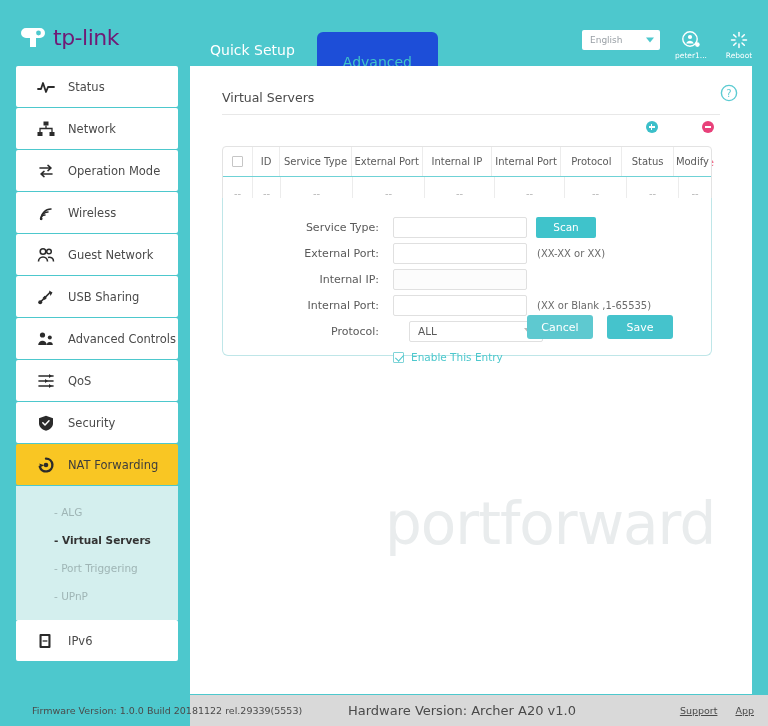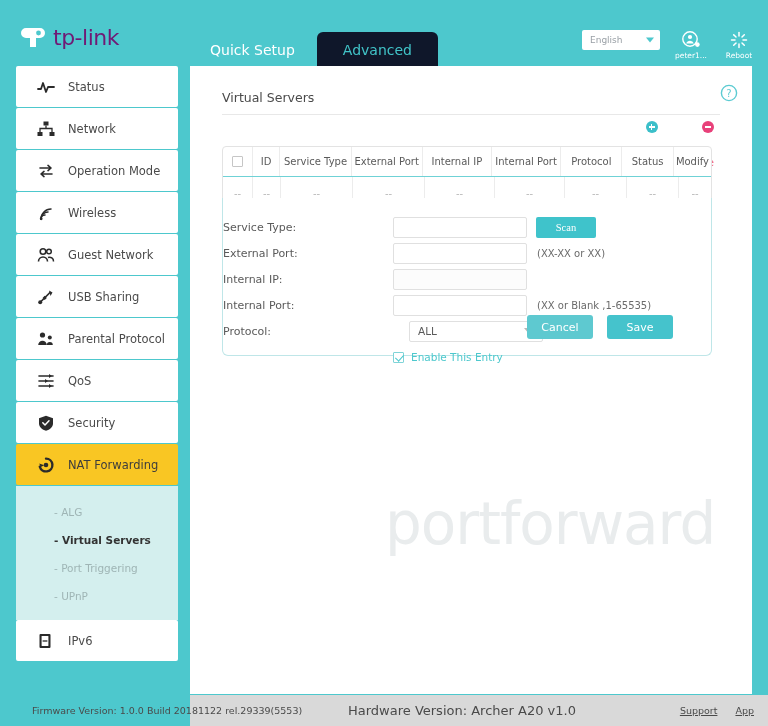--- a/index.html
+++ b/index.html
@@ -33,23 +33,23 @@
     color: #701a75; font-size: 22px; letter-spacing: -0.5px;
     font-family: "DejaVu Sans", sans-serif;
   }
 
   .tabs { position: absolute; left: 188px; top: 32px; display: flex; align-items: flex-end; height: 36px; }
   .tab {
     font-size: 14px; color: #ffffff; padding: 0 22px;
     line-height: 36px; cursor: pointer; white-space: nowrap;
   }
   .tab.active {
-    background: #0f172a; color: #41c4c8;
+    background: #1d4ed8; color: #41c4c8;
     border-radius: 6px 6px 0 0; height: 36px;
-    padding: 0 26px;
+    padding: 12px 26px;
   }
 
   .hdr-right { position: absolute; right: 12px; top: 30px; display: flex; align-items: flex-start; gap: 14px; }
   .lang-select {
     width: 78px; height: 20px; background: #ffffff;
     border-radius: 2px; position: relative;
     display: flex; align-items: center; padding: 0 8px;
   }
   .lang-select span { font-size: 9px; color: #9aa0a6; }
   .lang-caret {
@@ -148,33 +148,33 @@
   .formpanel {
     position: absolute; left: 32px; top: 132px;
     width: 490px; height: 158px;
     background: #ffffff;
     border: 1px solid #bfe6e8;
     border-top: none;
     border-radius: 0 0 6px 6px;
   }
   .frow { display: flex; align-items: center; height: 26px; margin-bottom: 0; }
   .flabel {
-    width: 170px; text-align: left; padding-right: 14px;
+    width: 170px; text-align: right; padding-right: 14px;
     font-size: 11px; color: #5a5a5a;
   }
   .finput {
     width: 134px; height: 21px; border: 1px solid #e0e0e0;
     background: #fff; border-radius: 2px;
   }
   .finput.grey { background: #fcfcfc; }
   .fhint { font-size: 10px; color: #6a6a6a; margin-left: 10px; white-space: nowrap; }
   .scanbtn {
     width: 60px; height: 21px; background: #3fc3cb; color: #fff;
     font-size: 10.5px; display: flex; align-items: center; justify-content: center;
-    border-radius: 2px; margin-left: 9px; cursor: pointer; font-family: Liberation Serif, serif;
+    border-radius: 2px; margin-left: 9px; cursor: pointer;
   }
   .fselect {
     width: 134px; height: 21px; border: 1px solid #e0e0e0; background: #fff;
     border-radius: 2px; display: flex; align-items: center;
     padding: 0 8px; position: relative; cursor: pointer; margin-left: 16px;
   }
   .fselect span { font-size: 10.5px; color: #5a5a5a; }
   .sel-caret {
     position: absolute; right: 8px; top: 50%; transform: translateY(-50%);
     width: 0; height: 0; border-left: 5px solid transparent;
@@ -358,21 +358,21 @@
 
     <div class="nav-item">
       <span class="ico">
         <svg width="18" height="16" viewBox="0 0 18 16">
           <circle cx="5.5" cy="4" r="2.6" fill="#2b2b2b"></circle>
           <path d="M1.2 14 a4.3 4.3 0 0 1 8.6 0 z" fill="#2b2b2b"></path>
           <circle cx="12.8" cy="6.5" r="2" fill="#2b2b2b"></circle>
           <path d="M9.8 14 a3 3 0 0 1 6 0 z" fill="#2b2b2b"></path>
         </svg>
       </span>
-      <span class="txt">Parental Protocol</span>
+      <span class="txt">Advanced Controls</span>
     </div>
 
     <div class="nav-item">
       <span class="ico">
         <svg width="18" height="16" viewBox="0 0 18 16">
           <g stroke="#2b2b2b" stroke-width="1.6" stroke-linecap="round">
             <line x1="2" y1="3" x2="16" y2="3"></line>
             <line x1="2" y1="8" x2="16" y2="8"></line>
             <line x1="2" y1="13" x2="16" y2="13"></line>
           </g>

